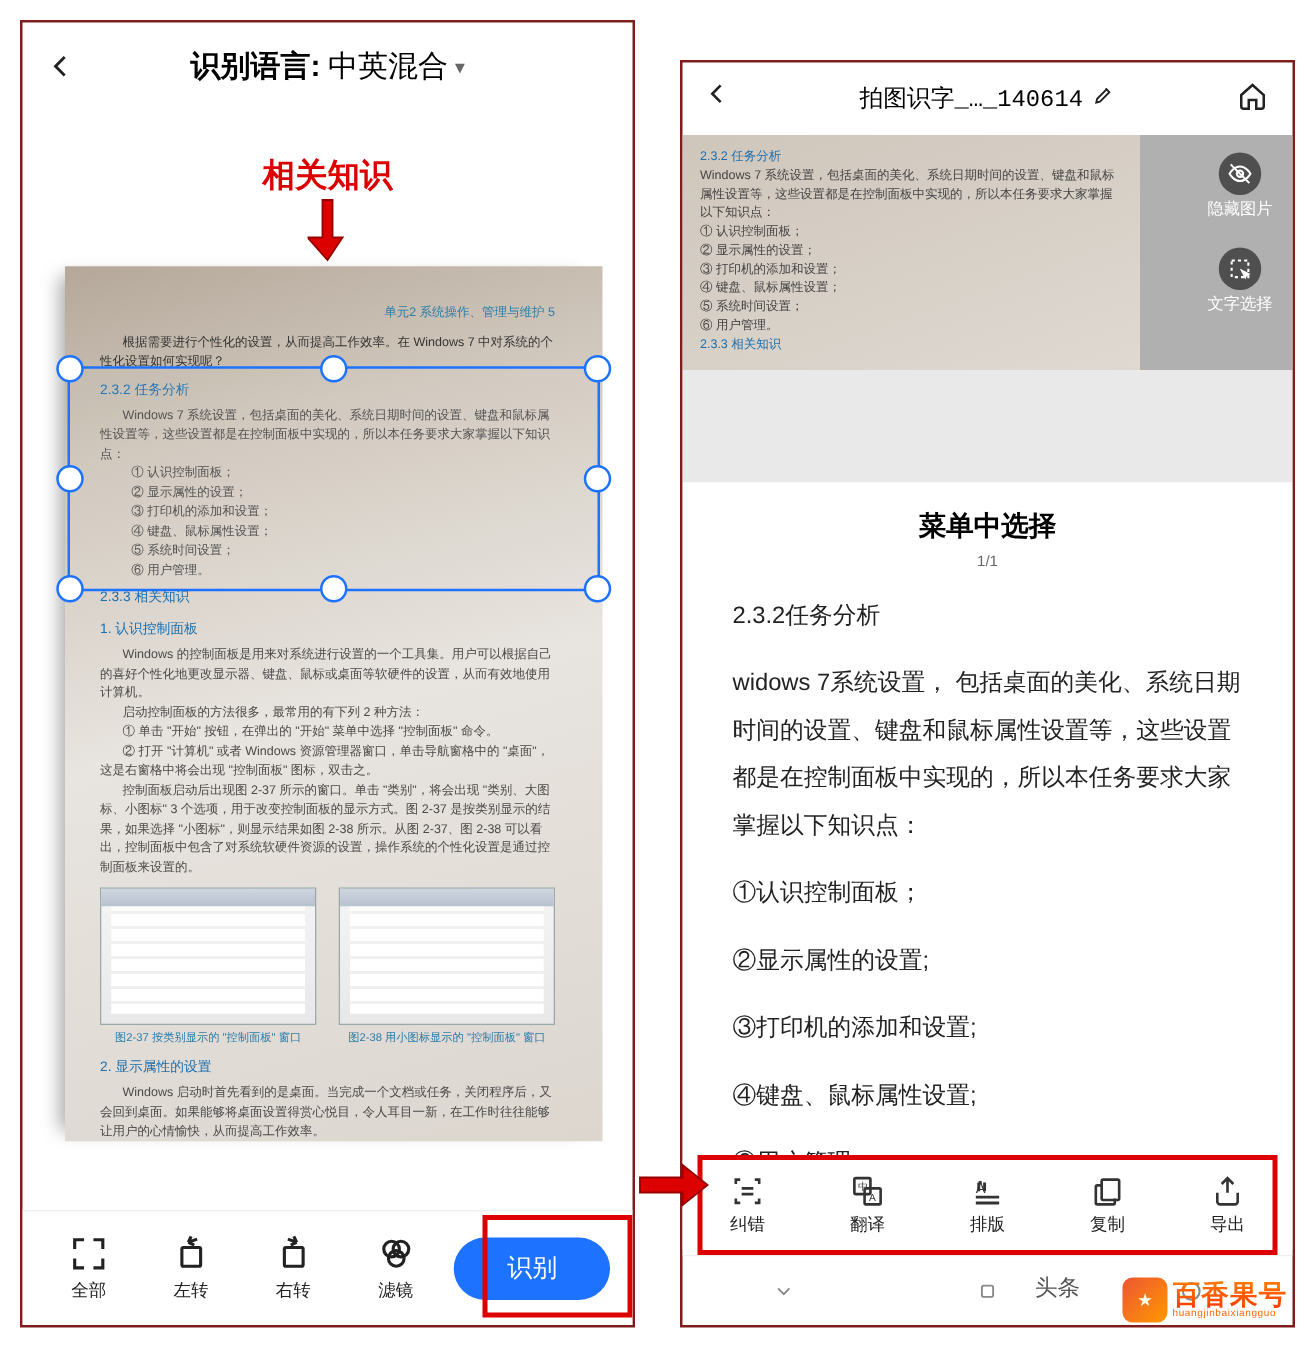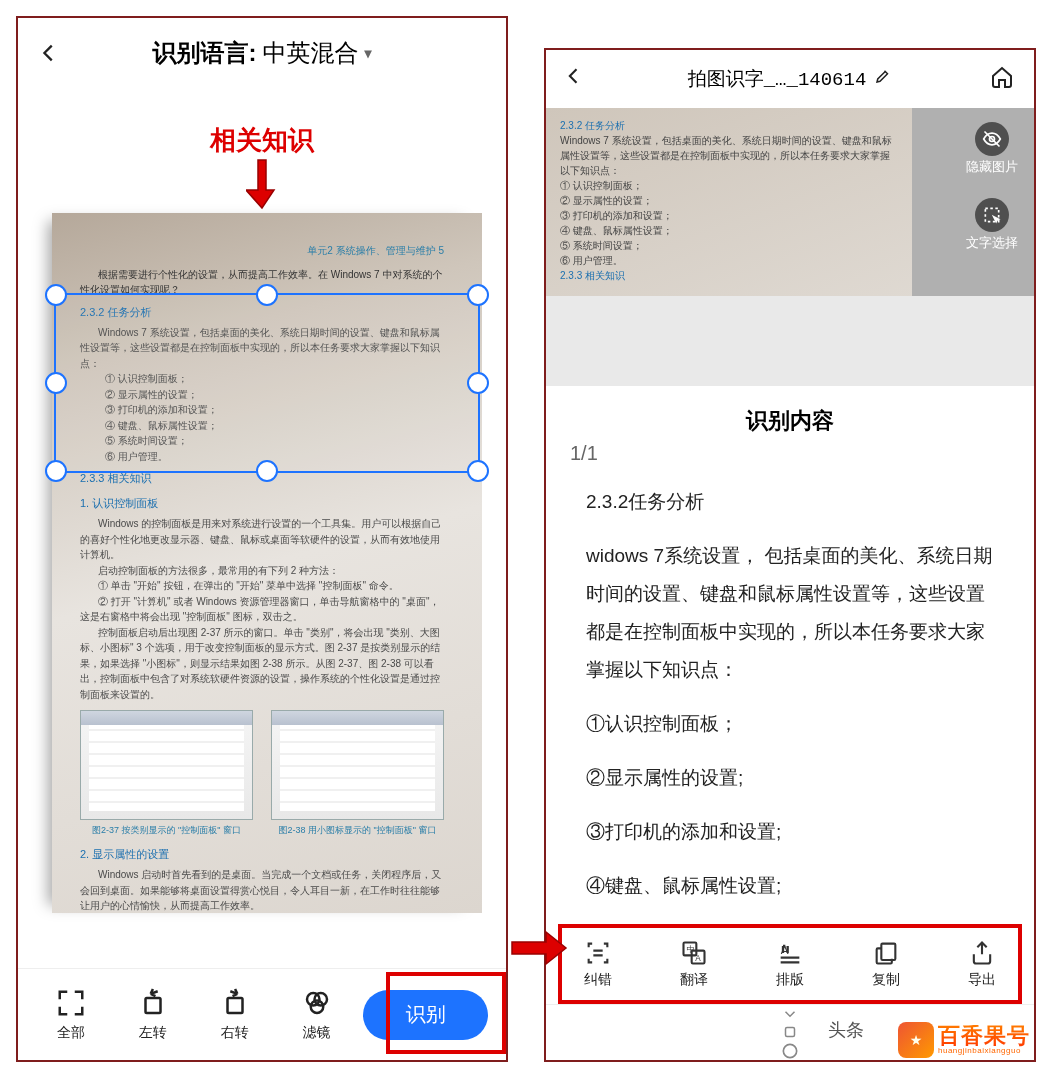--- a/index.html
+++ b/index.html
@@ -69,31 +69,31 @@
   .page-r { position:absolute; left:0; top:0; width:75%; height:200%; background:linear-gradient(160deg,#cfc6bb,#e8e4df); padding: 10px 14px; font-size: 10px; color:#444; line-height:1.5; }
   .page-r .sec { color:#1b6faf; font-size:10px; }
   .side-btns { position: absolute; right: 16px; top: 14px; display: flex; flex-direction: column; gap: 22px; align-items: center; }
   .side-btn { display: flex; flex-direction: column; align-items: center; gap: 2px; color: #fff; font-size: 13px; }
   .side-btn .circ { width: 34px; height: 34px; border-radius: 50%; background: rgba(0,0,0,.55); display:flex; align-items:center; justify-content:center; }
 
   .gray-gap { height: 90px; background: #e9e9e9; }
 
   .content { padding: 20px 24px 0; background: #fff; }
   .content-title { text-align: center; font-size: 22px; font-weight: 600; margin-bottom: 6px; }
-  .pager { font-size: 20px; color: #666; margin-bottom: 18px; }
+  .pager { text-align: center; font-size: 12px; color: #666; margin-bottom: 18px; }
   .body-text { font-size: 19px; color: #222; line-height: 2.0; }
   .body-text p { margin: 16px; }
 
   
   .tb-r { position: absolute; left: 0; right: 0; bottom: 60px; height: 72px; display: flex; align-items: center; padding: 0 4px; background:#fff; }
   .tb-r .tb-item { font-size: 14px; gap: 4px; }
   .tb-r .tb-item svg { width: 28px; height: 28px; }
   .red-box-r { position: absolute; left: 12px; right: 12px; bottom: 56px; height: 80px; border: 4px solid #d00; pointer-events: none; }
 
-  .navbar-r { position: absolute; left: 0; right: 0; bottom: 0; height: 56px; display: flex; align-items: center; justify-content: space-around; border-top: 1px solid #eee; flex-direction: column; }
+  .navbar-r { position: absolute; left: 0; right: 0; bottom: 0; height: 56px; display: flex; align-items: center; justify-content: space-around; border-top: 1px solid #eee; }
   .navbar-r .nav { color: #888; display:flex; align-items:center; justify-content:center; width:24px; height:24px; }
   .brand { position: absolute; right: 4px; bottom: 2px; display: flex; align-items: center; gap: 4px; }
   .brand .logo { width: 36px; height: 36px; background: linear-gradient(135deg,#e53,#f90); border-radius: 8px; display:flex; align-items:center; justify-content:center; color:#fff; font-size:20px; position: relative; }
   .brand .logo::after { content:"★"; font-size:14px; color:#ffe; position:absolute; }
   .brand-text { display:flex; flex-direction:column; line-height:1; }
   .brand-text .zh { font-size: 22px; font-weight: 800; letter-spacing: 1px; background: linear-gradient(#ff7a00,#ff3b00); -webkit-background-clip: text; color: transparent; }
   .brand-text .py { font-size: 8px; color: #f60; letter-spacing: .5px; }
   .headtxt { position:absolute; right:170px; bottom:18px; font-size:18px; color:#555; }
 
   
@@ -261,21 +261,21 @@
             </svg>
         </div>
         <span>文字选择</span>
       </div>
     </div>
   </div>
 
   <div class="gray-gap"></div>
 
   <div class="content">
-    <div class="content-title">识别内容</div>
+    <div class="content-title">菜单中选择</div>
     <div class="pager">1/1</div>
     <div class="body-text">
       <p>2.3.2任务分析</p>
       <p>widows 7系统设置， 包括桌面的美化、系统日期时间的设置、键盘和鼠标属性设置等，这些设置都是在控制面板中实现的，所以本任务要求大家掌握以下知识点：</p>
       <p>①认识控制面板；</p>
       <p>②显示属性的设置;</p>
       <p>③打印机的添加和设置;</p>
       <p>④键盘、鼠标属性设置;</p>
       <p>⑥用户管理。</p>
       <p>⑤系统时间设置；</p>

